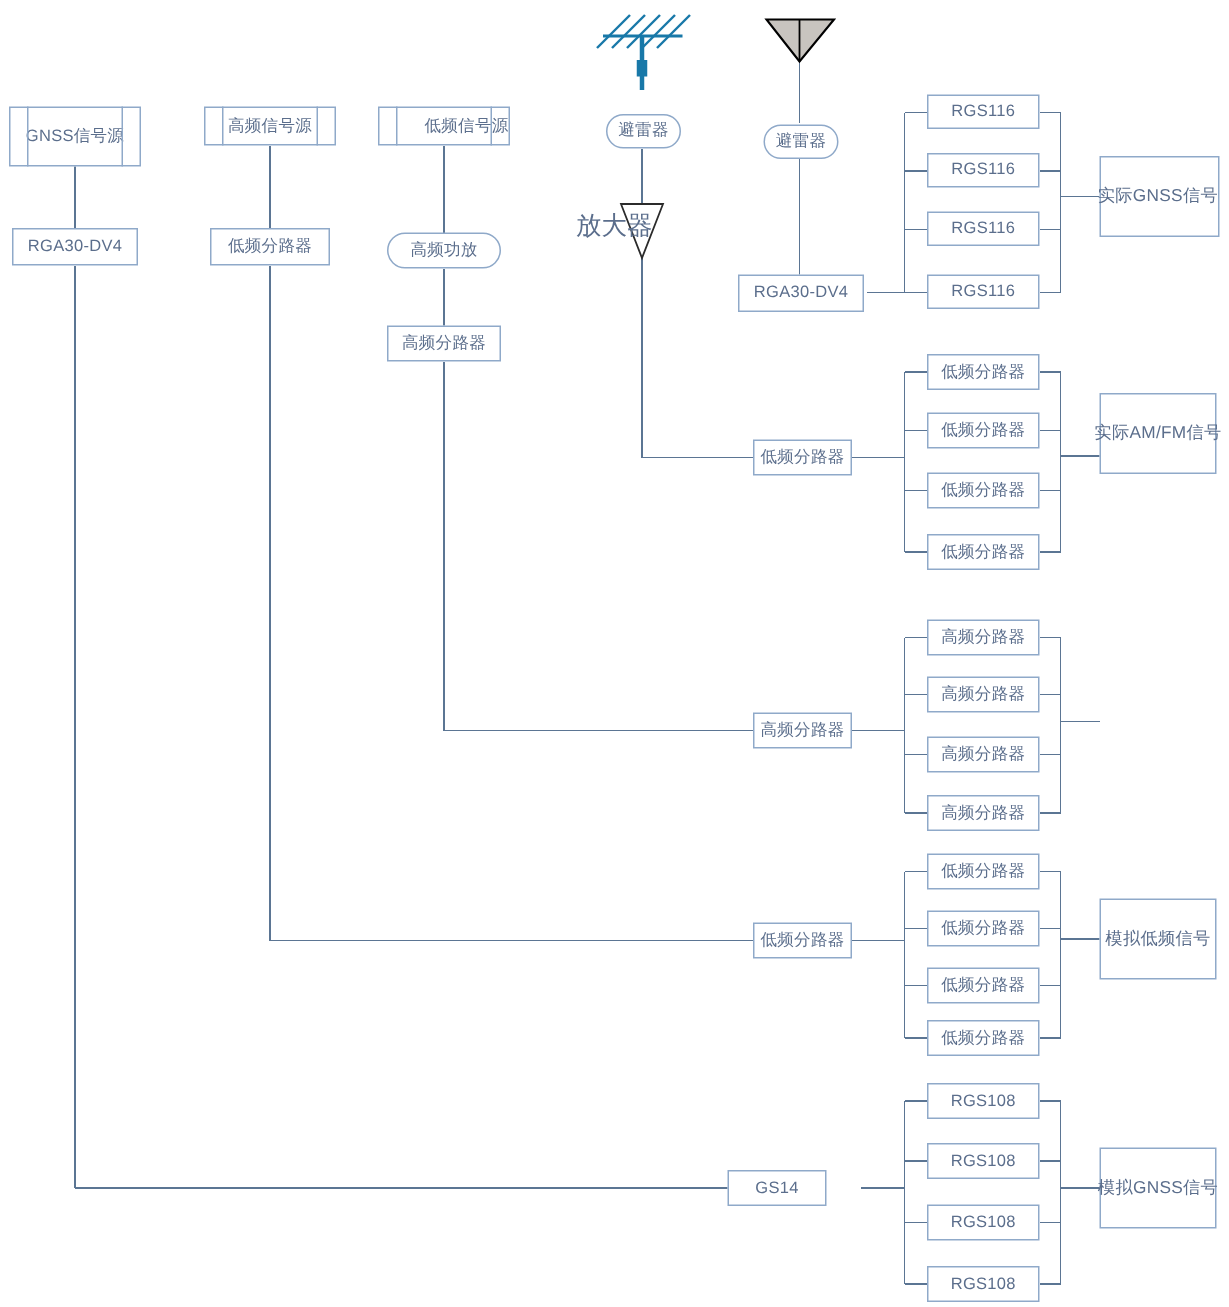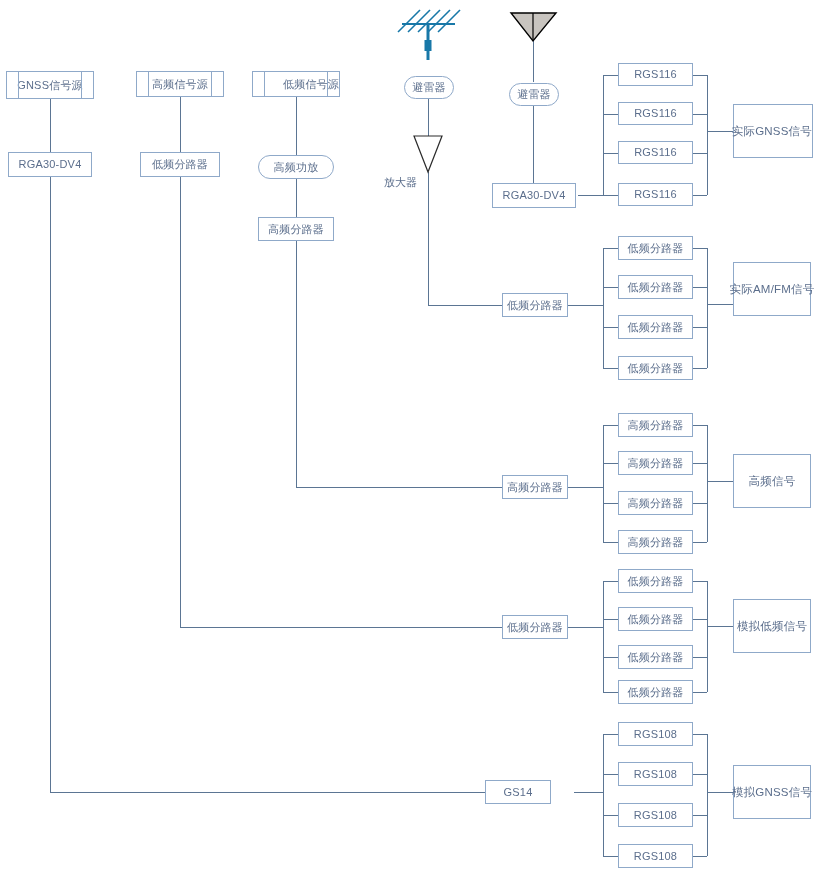--- a/index.html
+++ b/index.html
@@ -44,25 +44,24 @@
     position:absolute;
     top:-1px;bottom:-1px;
     width:0;
     border-left:1px solid #8fa9c9;
   }
   .node.src::before{left:11px;}
   .node.src::after{right:11px;}
 
   .freelabel{
     position:absolute;
-    font-size:11px;
+    font-size:17px;
     color:#5b6e8c;
     white-space:nowrap;
     z-index:3;
-    margin-top:36px;
   }
 </style>
 </head>
 <body>
 
 <div id="canvas">
 
   <svg class="wires" viewBox="0 0 819 871">
     <g stroke="#5b7593" stroke-width="1" fill="none" shape-rendering="crispEdges">
 
@@ -165,21 +164,21 @@
       <line x1="428" y1="32" x2="450" y2="10" stroke-width="1.6"></line>
       <line x1="438" y1="32" x2="460" y2="10" stroke-width="1.6"></line>
     </g>
 
     <polygon points="414,136 442,136 428,172" fill="#ffffff" stroke="#2b2b2b" stroke-width="1.2"></polygon>
 
     <polygon points="511,13 556,13 533,41" fill="#c8c4bf" stroke="#000000" stroke-width="1.4"></polygon>
     <line x1="533" y1="13" x2="533" y2="41" stroke="#000000" stroke-width="1.2"></line>
   </svg>
 
-  <div class="node src" style="left:6px;  top:71px; width:88px; height:28px;">
+  <div class="node src" style="left:6px;  top:71px; width:88px; height:40px;">
     <span>GNSS信号源</span>
   </div>
   <div class="node src" style="left:136px;top:71px; width:88px; height:26px;">
     <span>高频信号源</span>
   </div>
   <div class="node src" style="left:252px;top:71px; width:88px; height:26px;padding-left:30px;">
     <span>低频信号源</span>
   </div>
 
   <div class="node" style="left:8px;  top:152px; width:84px; height:25px;">
@@ -250,23 +249,20 @@
   </div>
   <div class="node" style="left:618px;top:451px; width:75px; height:24px;">
     <span>高频分路器</span>
   </div>
   <div class="node" style="left:618px;top:491px; width:75px; height:24px;">
     <span>高频分路器</span>
   </div>
   <div class="node" style="left:618px;top:530px; width:75px; height:24px;">
     <span>高频分路器</span>
   </div>
-  <div class="node big" style="left:733px;top:454px; width:78px; height:54px;">
-    <span>高频信号</span>
-  </div>
 
   <div class="node" style="left:502px;top:615px; width:66px; height:24px;">
     <span>低频分路器</span>
   </div>
   <div class="node" style="left:618px;top:569px; width:75px; height:24px;">
     <span>低频分路器</span>
   </div>
   <div class="node" style="left:618px;top:607px; width:75px; height:24px;">
     <span>低频分路器</span>
   </div>

